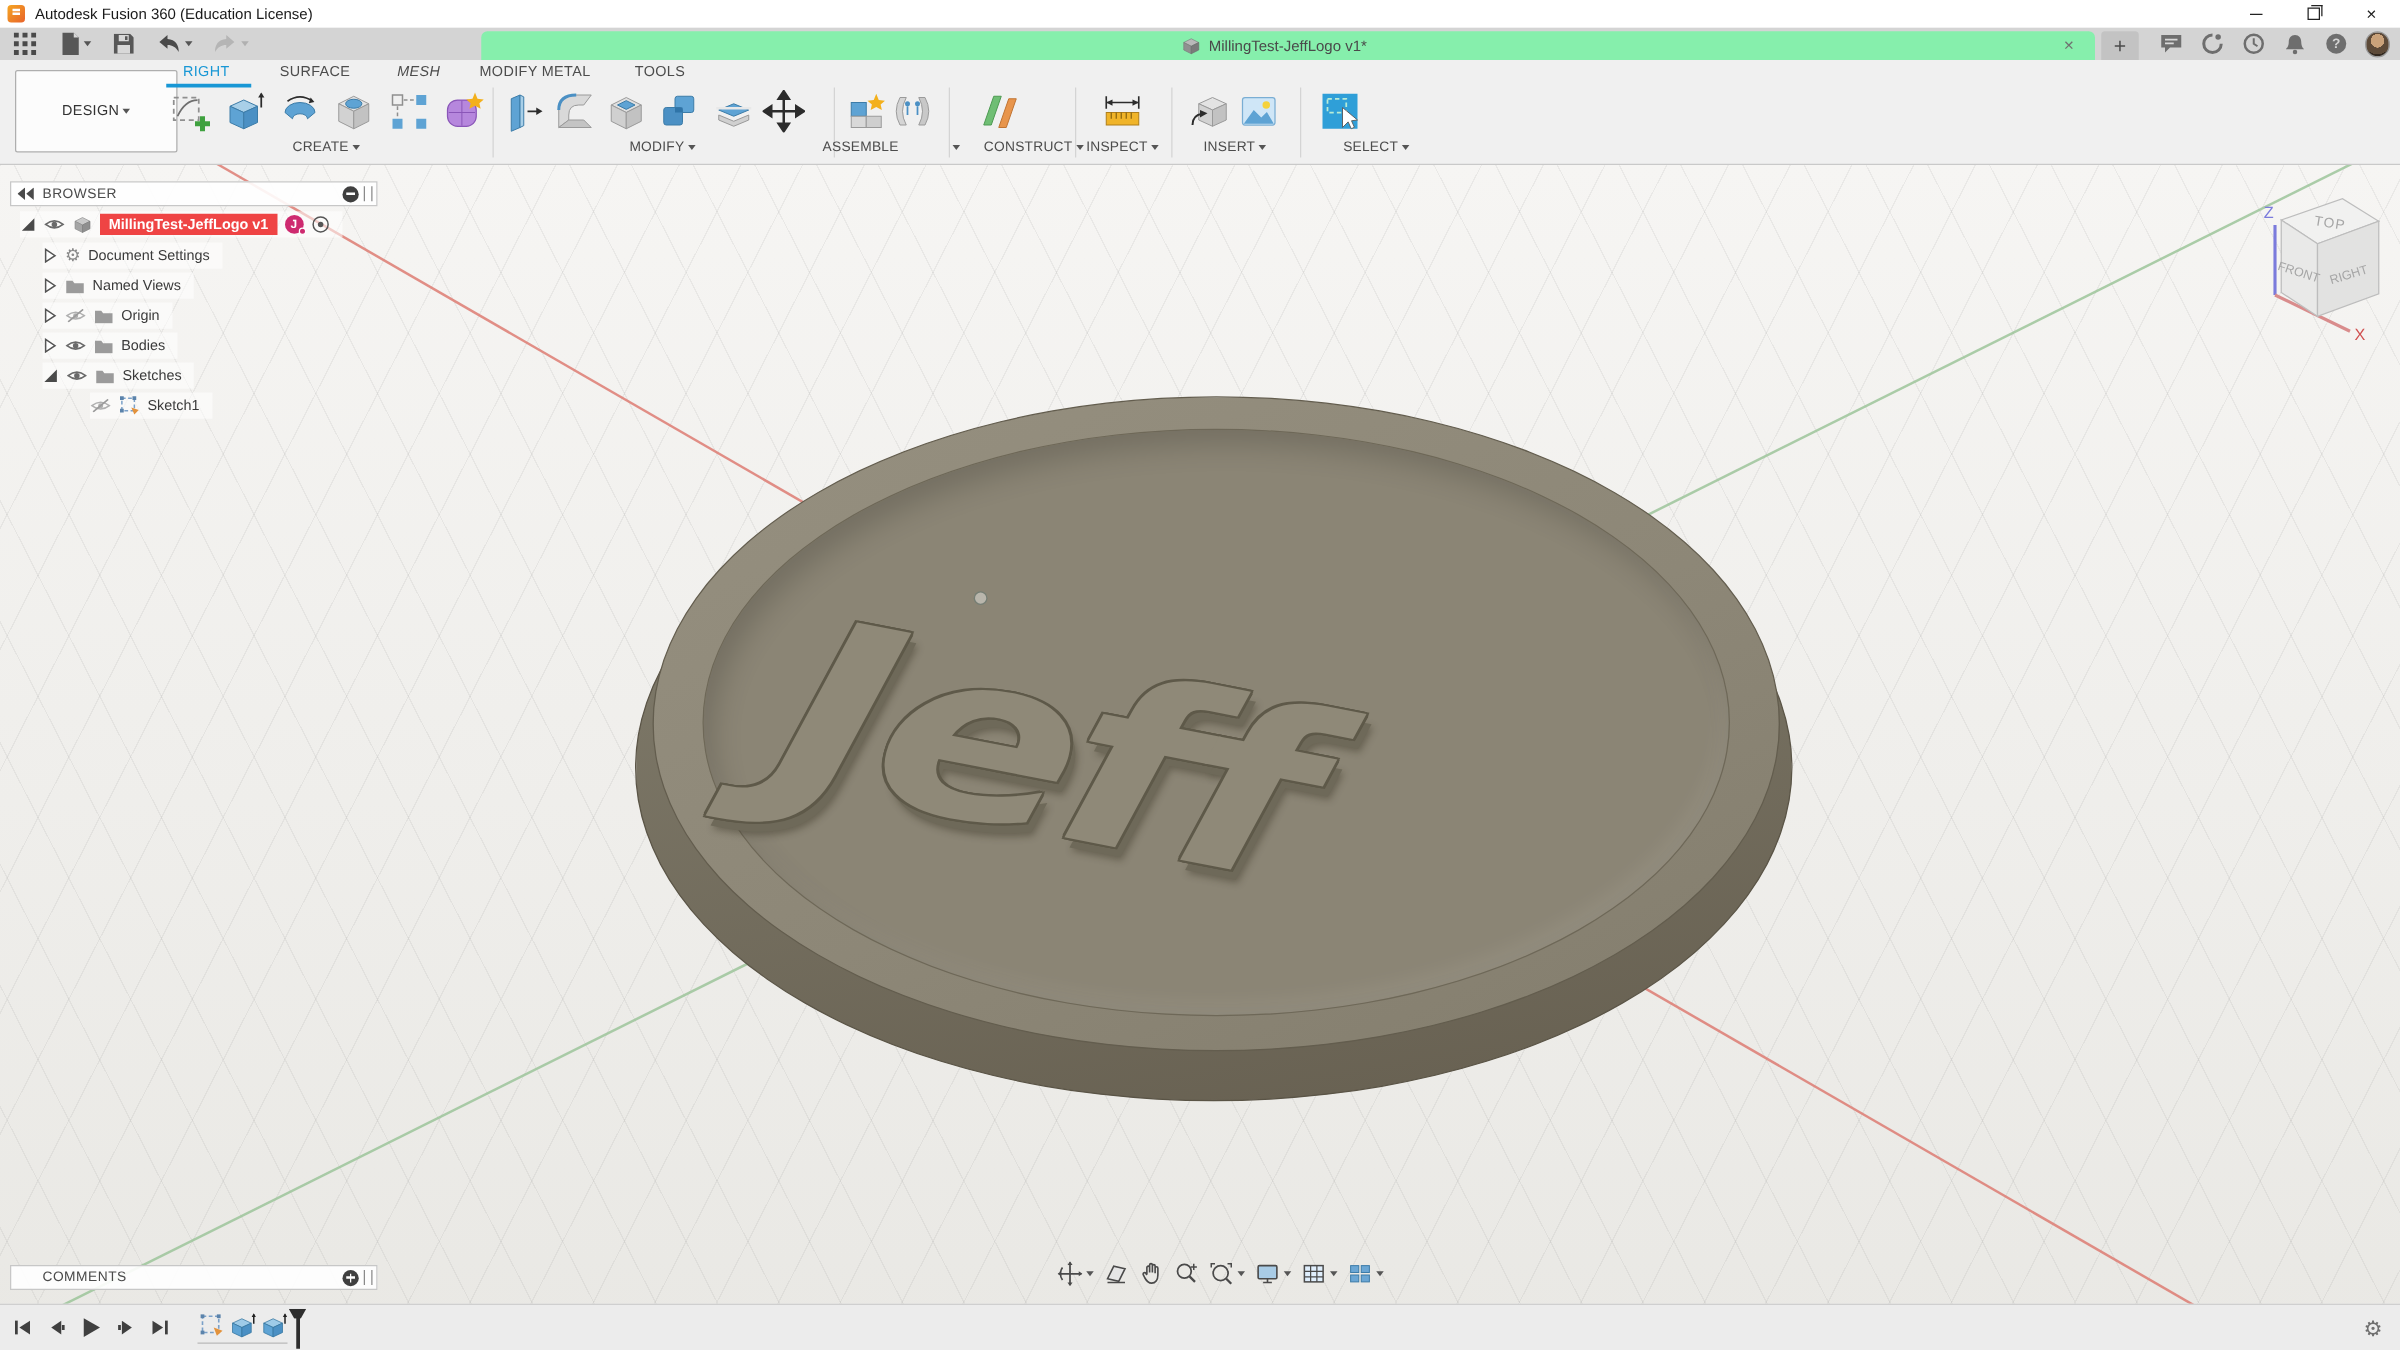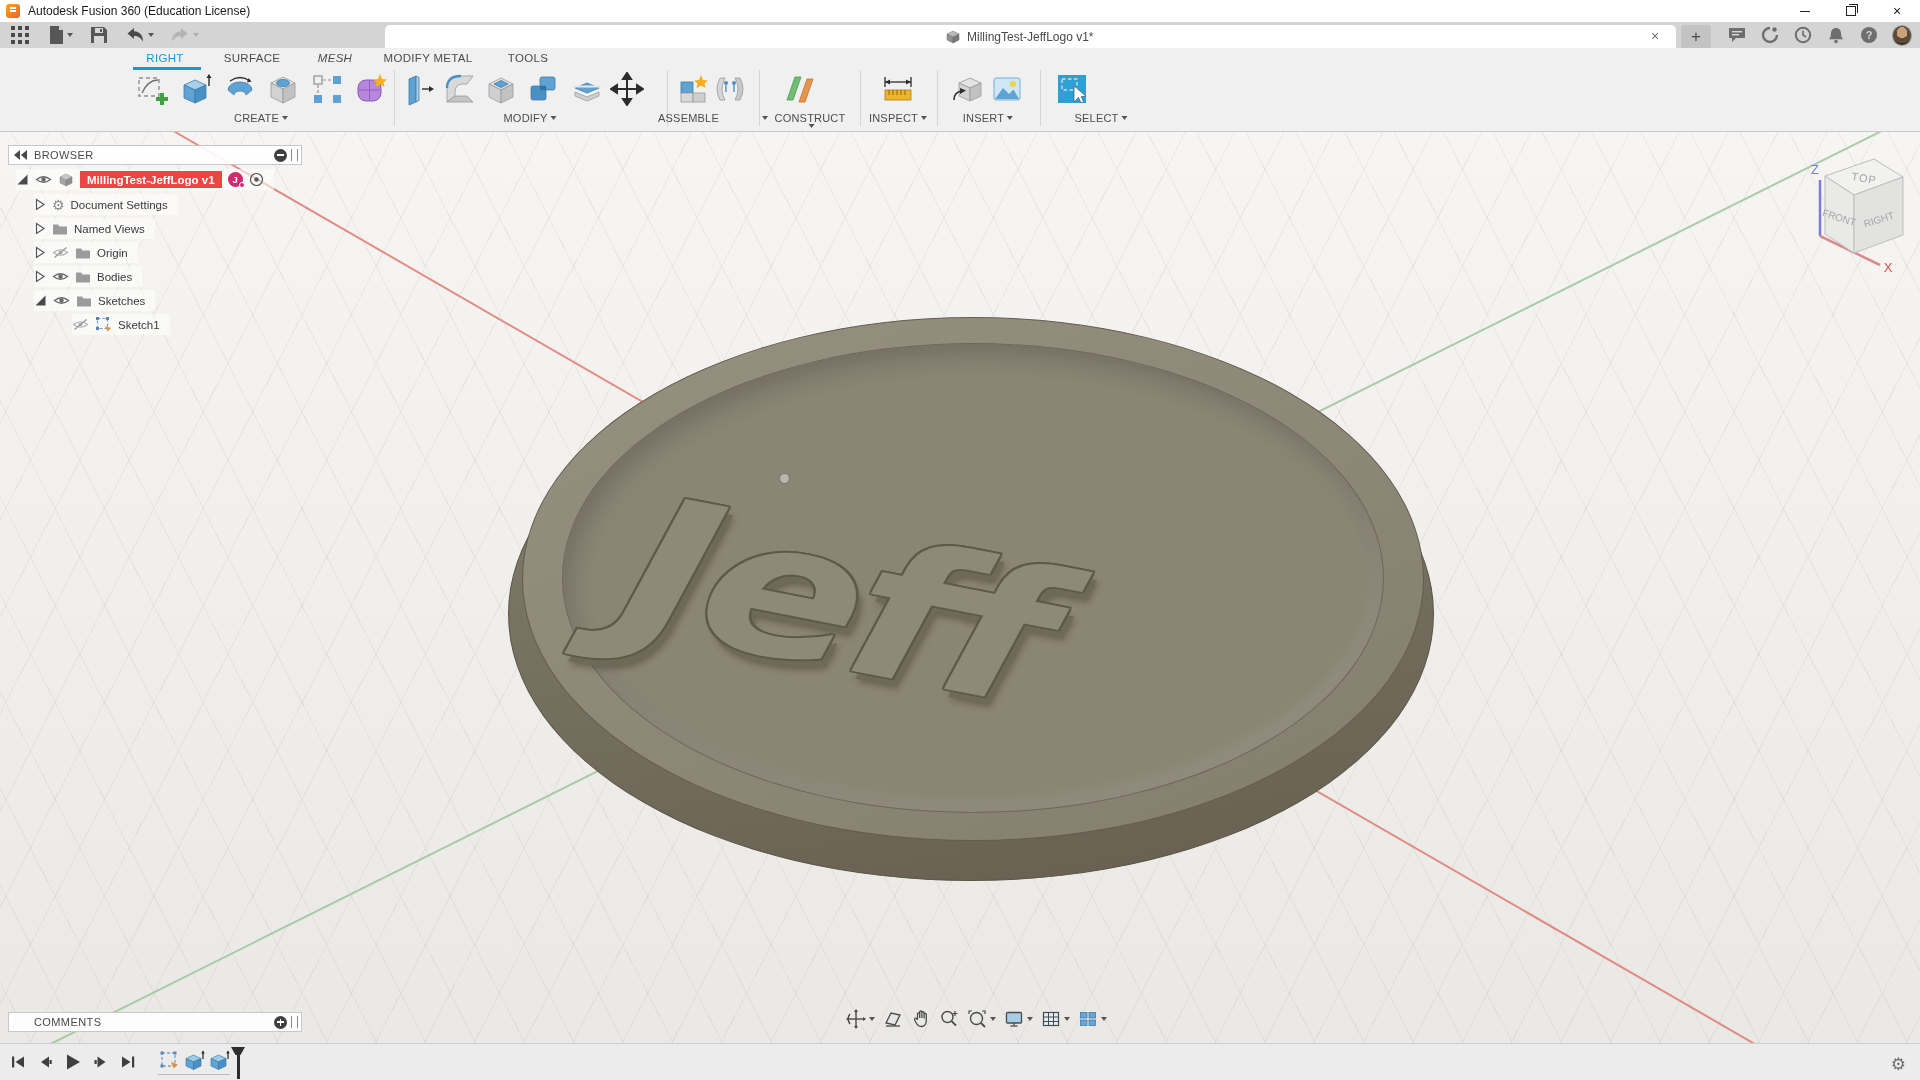--- a/index.html
+++ b/index.html
@@ -22,21 +22,21 @@
   .glyph-restore::before{content:"";position:absolute;left:2px;top:-3px;width:8px;height:8px;border:1px solid #222;border-left:none;border-bottom:none;}
   .glyph-close{font-size:14px;line-height:1;}
 
   
   .tabbar{position:absolute;left:0;top:22px;width:100%;height:26px;background:#d4d4d4;z-index:55;}
   .qa-icons{position:absolute;left:0;top:0;height:26px;display:flex;align-items:center;}
   .qa-btn{display:flex;align-items:center;justify-content:center;height:26px;padding:0 5px;}
   .caret{width:0;height:0;border-left:3.5px solid transparent;border-right:3.5px solid transparent;
     border-top:4px solid #555;margin-left:3px;}
   .caret.dim{border-top-color:#b0b0b0;}
-  .doc-tab{position:absolute;left:385px;top:3px;width:1291px;height:23px;background:#ffffff;
+  .doc-tab{position:absolute;left:385px;top:3px;width:1291px;height:23px;background:#86efac;
     border-radius:5px 5px 0 0;}
   .doc-tab-label{position:absolute;left:560px;top:0;height:23px;display:flex;align-items:center;gap:6px;
     font-size:12px;color:#4a4a4a;}
   .tab-close{position:absolute;right:12px;top:2px;width:18px;height:18px;display:flex;align-items:center;
     justify-content:center;color:#707070;font-size:14px;}
   .newtab-btn{position:absolute;left:1681px;top:3px;width:30px;height:23px;background:#c3c3c3;
     display:flex;align-items:center;justify-content:center;font-size:17px;color:#4c4c4c;border-radius:3px 3px 0 0;}
   .right-icons{position:absolute;right:8px;top:0;height:26px;display:flex;align-items:center;gap:13px;}
   .ric{display:flex;align-items:center;justify-content:center;width:20px;height:20px;}
   .help-circle{width:16px;height:16px;border-radius:50%;background:#6e6e6e;color:#d4d4d4;display:flex;
@@ -242,20 +242,24 @@
             <span>?</span>
           </span>
       </div>
       <div class="ric">
         <span class="avatar"></span>
       </div>
     </div>
   </div>
 
   <div class="ribbon">
+    <div class="design-btn">
+      <span>DESIGN</span>
+      <span class="caret"></span>
+    </div>
 
     <span class="rtab active" style="left:165px;">RIGHT</span>
     <span class="rtab" style="left:252px;">SURFACE</span>
     <span class="rtab" style="left:335px;font-style:italic;">MESH</span>
     <span class="rtab" style="left:428px;">MODIFY METAL</span>
     <span class="rtab" style="left:528px;">TOOLS</span>
     <div class="rtab-underline"></div>
 
     <div class="tool" style="left:133px;">
       <svg width="34" height="34" viewBox="0 0 34 34">
@@ -443,21 +447,21 @@
         <span class="caret"></span>
       </div>
     <div class="rgroup-label" style="left:530px;">
         <span>MODIFY</span>
         <span class="caret"></span>
       </div>
     <div class="rgroup-label" style="left:713px;gap:40px;">
         <span>ASSEMBLE</span>
         <span class="caret"></span>
       </div>
-    <div class="rgroup-label" style="left:810px;flex-direction:column;">
+    <div class="rgroup-label" style="left:827px;">
         <span>CONSTRUCT</span>
         <span class="caret"></span>
       </div>
     <div class="rgroup-label" style="left:898px;">
         <span>INSPECT</span>
         <span class="caret"></span>
       </div>
     <div class="rgroup-label" style="left:988px;">
         <span>INSERT</span>
         <span class="caret"></span>

